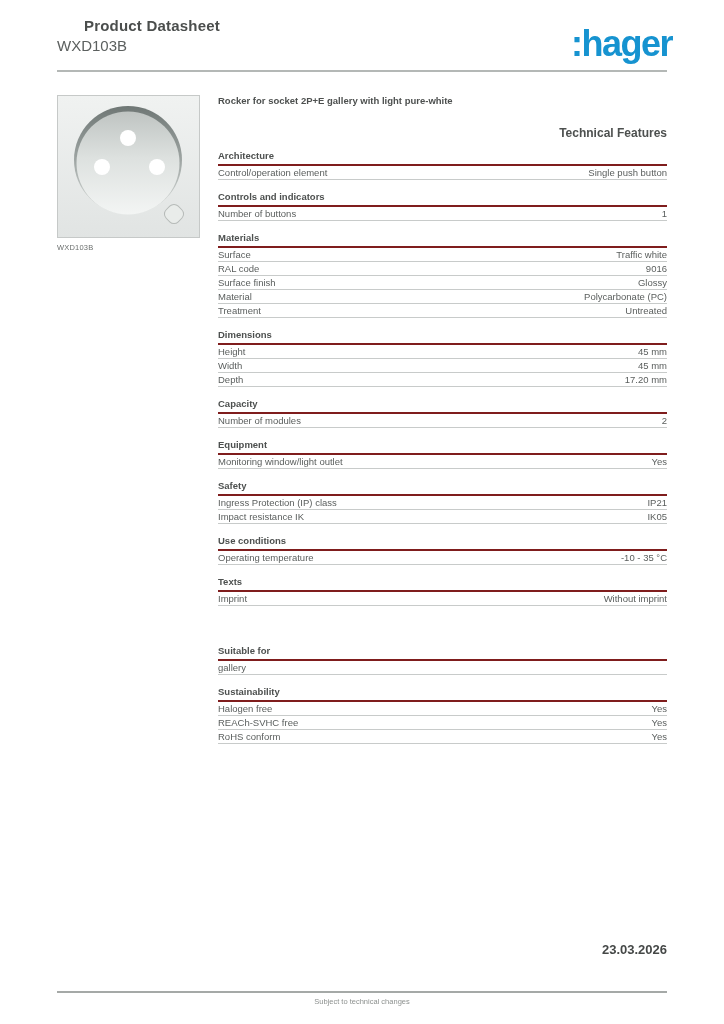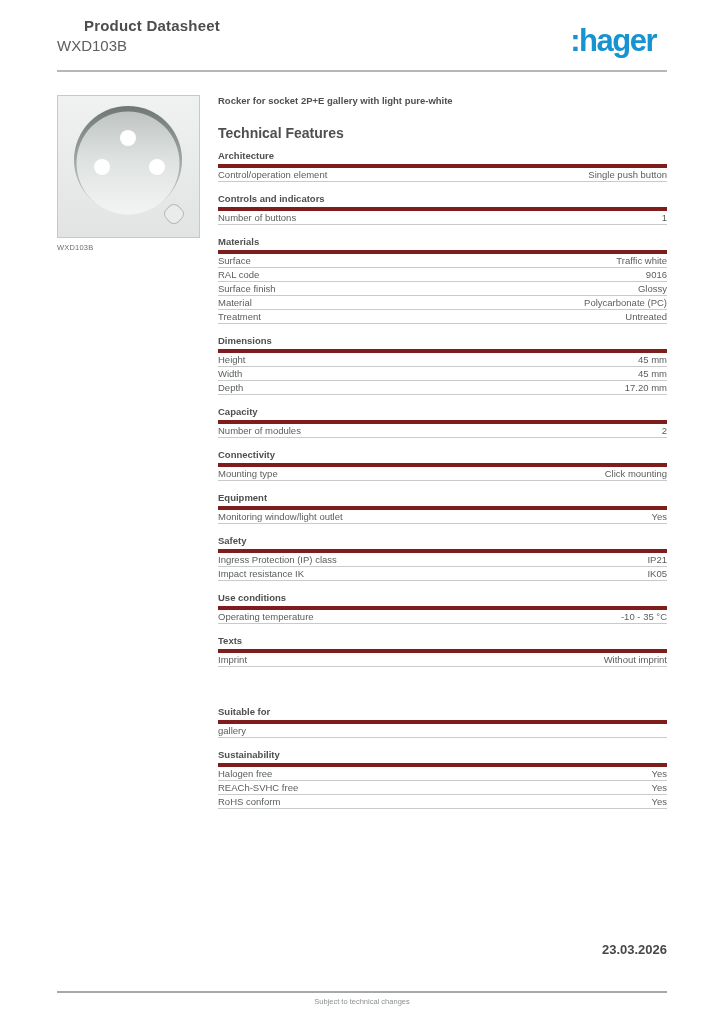--- a/index.html
+++ b/index.html
@@ -17,22 +17,22 @@
   
   .doc-title {
     position: absolute; left: 57px; top: 17px;
     font-size: 15px; font-weight: bold; color: #4b4e4d; letter-spacing: 0.2px; margin-left: 27px;
   }
   .doc-code {
     position: absolute; left: 57px; top: 37px;
     font-size: 15px; font-weight: normal; color: #5c605f;
   }
   .brand-logo {
-    position: absolute; right: 68px; top: 23px;
-    font-size: 31px; font-weight: bold; letter-spacing: -1.5px;
+    position: absolute; right: 52px; top: 23px;
+    font-size: 36px; font-weight: bold; letter-spacing: -1.5px;
   }
   .header-rule {
     position: absolute; left: 57px; top: 70px; width: 610px; height: 2px;
     background: #b4b8b6;
   }
 
   
   .product-figure {
     position: absolute; left: 57px; top: 95px;
     width: 143px; height: 143px;
@@ -47,28 +47,28 @@
   
   .specs {
     position: absolute; left: 218px; top: 95px; width: 449px;
     color: #5a5e5d;
   }
   .product-name {
     font-size: 9.5px; line-height: 11px; font-weight: bold; color: #4d504f;
   }
   .tech-heading {
     margin-top: 22px;
-    font-size: 14px; line-height: 11px; font-weight: bold; color: #4d504f;
+    font-size: 12px; line-height: 11px; font-weight: bold; color: #4d504f; text-align: right;
   }
   .spec-section { margin-top: 12px; }
   .spec-section.extra-gap { margin-top: 40px; }
   .spec-section h3 {
     font-size: 9.5px; line-height: 10px; font-weight: bold; color: #4d504f;
     padding-bottom: 3px;
-    border-bottom: 4px solid #7f1d1d;
+    border-bottom: 2px solid #7f1d1d;
   }
   .spec-row {
     display: flex; justify-content: space-between; align-items: baseline;
     padding: 2px 0 1px;
     border-bottom: 1px solid #c8cbca;
     font-size: 9.5px; line-height: 10px; color: #5a5e5d;
   }
   .spec-label { text-align: left; }
   .spec-value { text-align: left; white-space: nowrap; }
 
@@ -177,27 +177,20 @@
           </div>
         </section>
         <section class="spec-section">
           <h3>Capacity</h3>
           <div class="spec-row">
             <span class="spec-label">Number of modules</span>
             <span class="spec-value">2</span>
           </div>
         </section>
         <section class="spec-section">
-          <h3>Connectivity</h3>
-          <div class="spec-row">
-            <span class="spec-label">Mounting type</span>
-            <span class="spec-value">Click mounting</span>
-          </div>
-        </section>
-        <section class="spec-section">
           <h3>Equipment</h3>
           <div class="spec-row">
             <span class="spec-label">Monitoring window/light outlet</span>
             <span class="spec-value">Yes</span>
           </div>
         </section>
         <section class="spec-section">
           <h3>Safety</h3>
           <div class="spec-row">
             <span class="spec-label">Ingress Protection (IP) class</span>

